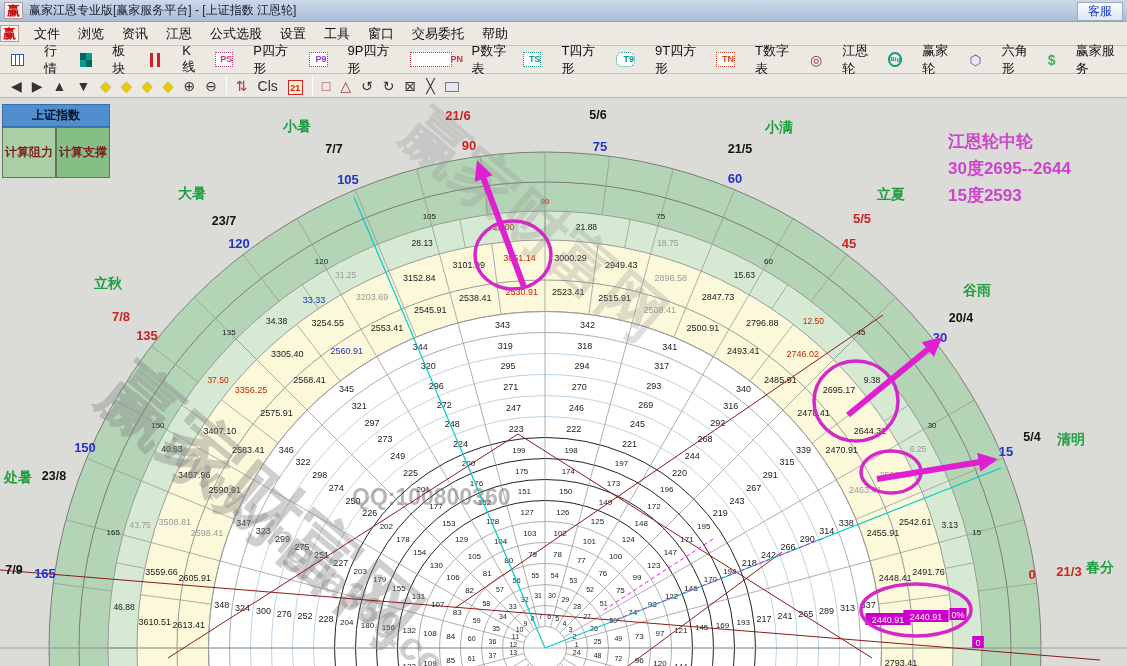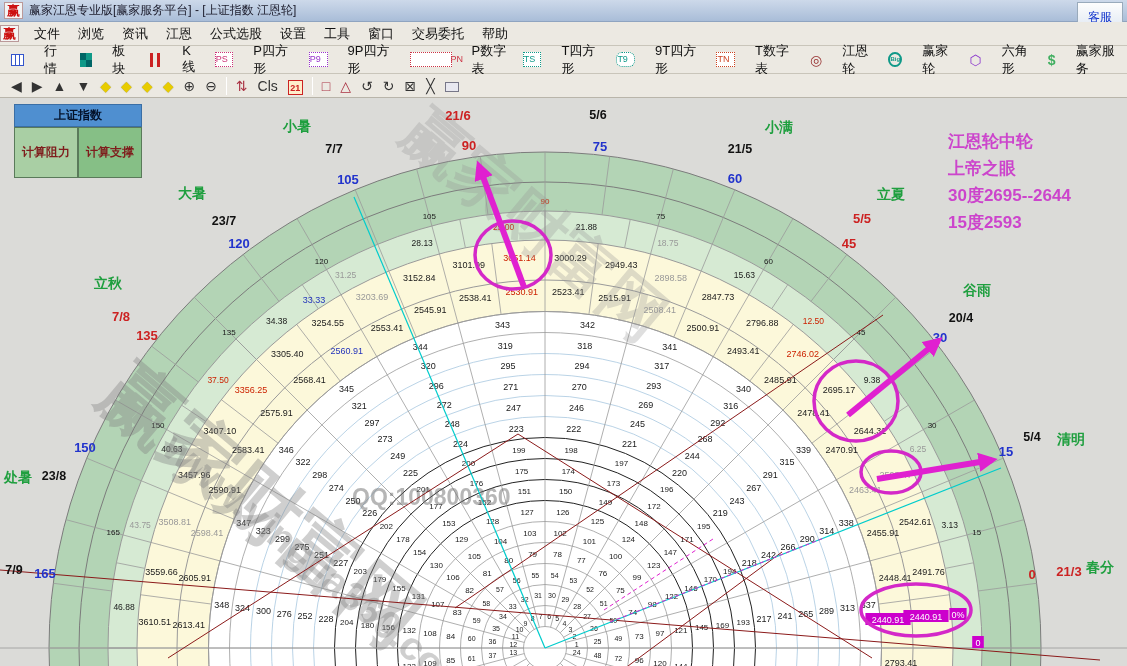--- a/index.html
+++ b/index.html
@@ -7,35 +7,35 @@
     font-family:"Liberation Sans","DejaVu Sans",sans-serif; }
   #app { position:relative; width:1127px; height:666px; background:#dbdbd8; overflow:hidden; }
 
   
   #titlebar { position:absolute; left:0; top:0; width:1127px; height:22px;
     background:linear-gradient(#cdd9ea,#a9bdd8); border-bottom:1px solid #8fa4c0;
     display:flex; align-items:center; padding:0 4px; font-size:12px; color:#1a1a2a; }
   .app-logo { color:#cc1111; font-weight:bold; font-size:13px; background:#f4f4f4;
     border:1px solid #b99; padding:0 2px; margin-right:6px; line-height:15px; }
   #service-tab { position:absolute; right:4px; top:2px; background:linear-gradient(#fdfdfd,#dde6f2);
-    border:1px solid #9ab; padding:6px 10px; font-size:12px; color:#1133cc; }
+    border:1px solid #9ab; padding:0 10px; font-size:12px; color:#1133cc; }
 
   
   #menubar { position:absolute; left:0; top:22px; width:1127px; height:24px;
     background:#ece9e2; border-bottom:1px solid #c9c5ba; display:flex; align-items:center;
     font-size:13px; color:#111; }
   .menu-item { padding:2px 9px; cursor:default; }
 
   
   #toolbar1 { position:absolute; left:0; top:46px; width:1127px; height:28px;
     background:#ece9e2; border-bottom:1px solid #c9c5ba; display:flex; align-items:center;
     font-size:13px; color:#111; padding-left:4px; }
   .tb1-btn { display:flex; align-items:center; gap:20px; padding:3px 7px; cursor:default; }
-  .badge { display:inline-block; width:21px; height:15px; line-height:13px; text-align:left;
-    font-size:9px; font-weight:normal; border:1px dotted; background:#fff; }
+  .badge { display:inline-block; width:21px; height:15px; line-height:13px; text-align:right;
+    font-size:9px; font-weight:bold; border:1px dotted; background:#fff; }
   .icon-grid { display:inline-block; width:15px; height:12px; border:1px solid #3355cc;
     background:repeating-linear-gradient(90deg,#fff 0 3px,#3355cc 3px 4px),
                repeating-linear-gradient(#fff 0 3px,#3355cc 3px 4px); }
   .icon-blocks { display:inline-block; width:14px; height:14px;
     background:conic-gradient(#0f9988 0 25%,#066 25% 50%,#0f9988 50% 75%,#066 75%); }
   .icon-candles { display:inline-block; width:16px; height:14px;
     background:repeating-linear-gradient(90deg,transparent 0 2px,#cc2222 2px 5px,transparent 5px 7px); }
   .icon-target { font-size:14px; line-height:14px; }
   .icon-big { display:inline-block; width:15px; height:15px; border:2px solid #0f9988;
     border-radius:50%; font-size:6px; line-height:11px; text-align:center; color:#0f9988; font-weight:bold; }
@@ -55,21 +55,21 @@
   .icon-screen { display:inline-block; width:14px; height:10px; border:1px solid #778;
     background:#e8e8f0; position:relative; top:1px; }
   .cls-label { font-size:14px; }
 
   
   #chart-area { position:absolute; left:0; top:98px; width:1127px; height:568px;
     background:#dbdbd8; overflow:hidden; }
   #wheel-svg { position:absolute; left:0; top:0; }
 
   
-  #quote-panel { position:absolute; left:14px; top:6px; width:128px; font-size:12px; font-weight:bold; }
+  #quote-panel { position:absolute; left:2px; top:6px; width:108px; font-size:12px; font-weight:bold; }
   #quote-panel .qp-header { background:#4f8fd0; color:#04122a; text-align:center;
     border:1px solid #3a6ea5; padding:2px 0; }
   #quote-panel .qp-row { background:#c9e2f5; color:#8b1a1a; border:1px solid #9fc3e0;
     border-top:none; padding:2px 1px; white-space:nowrap; overflow:hidden; }
   #quote-panel .qp-btns { display:flex; }
   .qp-btn { flex:1; text-align:center; padding:16px 0; border:1px solid #5a7a5a; color:#7f1d1d; cursor:default; }
   .qp-btn-res { background:#a9cfa4; }
   .qp-btn-sup { background:#86bf86; }
 
   
@@ -676,19 +676,18 @@
     <div id="quote-panel">
       <div class="qp-header">上证指数</div>
       <div class="qp-btns">
         <span class="qp-btn qp-btn-res">计算阻力</span>
         <span class="qp-btn qp-btn-sup">计算支撑</span>
       </div>
     </div>
 
     <div id="annotation">
         <div>江恩轮中轮</div>
-        <div>上帝之眼</div>
         <div>30度2695--2644</div>
         <div>15度2593</div>
       </div>
   </div>
 
 </div>
 
 </body></html>

